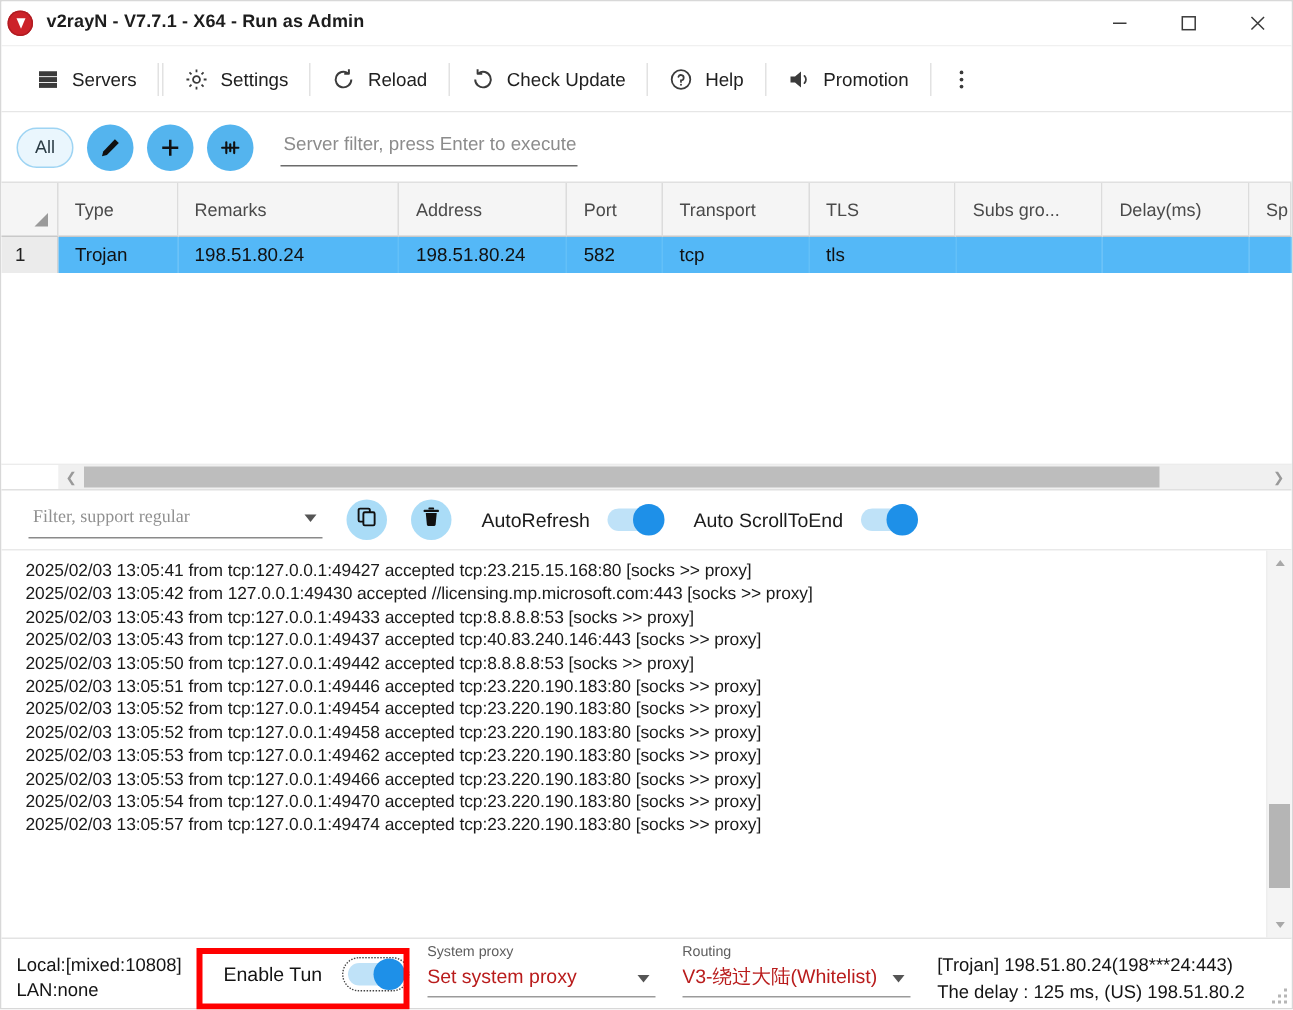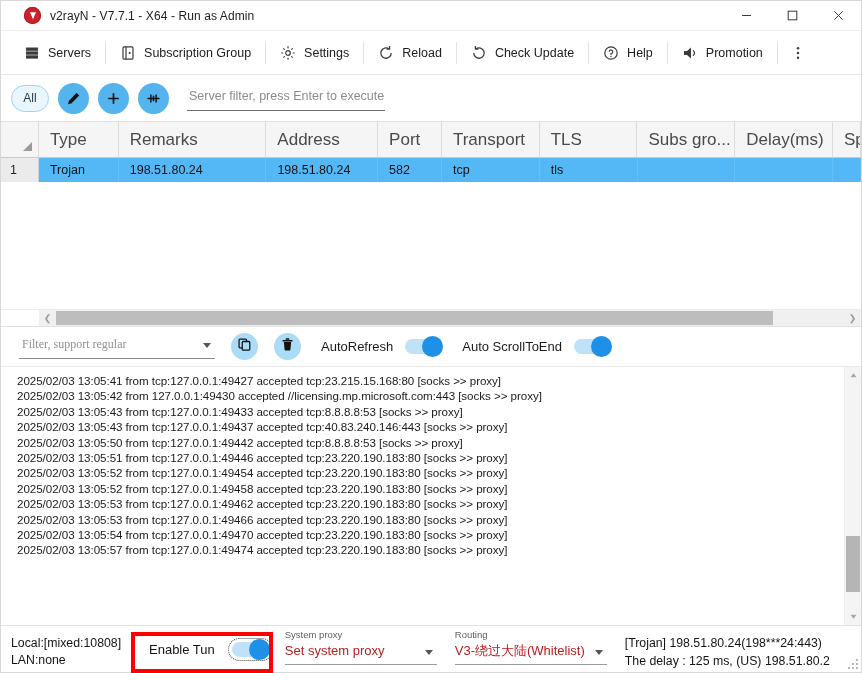--- a/index.html
+++ b/index.html
@@ -19,21 +19,21 @@
     border: 1px solid #d8d8d8;
   }
 
   
   .titlebar {
     height: 30px; min-height: 30px;
     display: flex; align-items: center;
     background: #ffffff;
     border-bottom: 1px solid #f0f0f0;
   }
-  .title-left { display: flex; align-items: center; padding-left: 23px; flex: 1; }
+  .title-left { display: flex; padding-left: 4px; flex: 1; font-weight: bold; }
   .app-icon {
     width: 17px; height: 17px; border-radius: 50%;
     background: #cc2229; position: relative; margin-right: 9px;
     flex: 0 0 auto;
     box-shadow: inset 0 0 0 1px #b01c22;
   }
   .app-icon::after {
     content: ""; position: absolute; left: 50%; top: 50%;
     transform: translate(-50%,-55%);
     width: 0; height: 0;
@@ -106,21 +106,21 @@
   
   .table-area {
     flex: 0 0 auto; height: 205px;
     display: flex; flex-direction: column;
     background: #ffffff;
     border-top: 1px solid #e0e0e0;
   }
   .tbl-head { display: flex; height: 36px; min-height: 36px; background: #f5f5f5; }
   .th {
     display: flex; align-items: center;
-    font-size: 17px; color: #4a4a4a;
+    font-size: 12px; color: #4a4a4a;
     border-right: 1px solid #dcdcdc;
     border-bottom: 1px solid #c9c9c9;
     background: #f5f5f5;
     padding-left: 11px; overflow: hidden; white-space: nowrap;
   }
   .th.corner { position: relative; padding: 0; }
   .th.corner::after {
     content: ""; position: absolute; right: 6px; bottom: 6px;
     width: 0; height: 0;
     border-left: 9px solid transparent;
@@ -317,30 +317,20 @@
         <svg viewBox="0 0 16 16" width="16" height="16">
           <rect x="2" y="2.5" width="12" height="3.3" fill="currentColor"></rect>
           <rect x="2" y="6.4" width="12" height="3.3" fill="currentColor"></rect>
           <rect x="2" y="10.3" width="12" height="3.3" fill="currentColor"></rect>
         </svg>
       </span>
       <span>Servers</span>
     </div>
     <div class="menu-sep"></div>
 
-    <div class="menu-item">
-      <span class="menu-ico">
-        <svg viewBox="0 0 16 16" width="16" height="16" fill="none" stroke="currentColor" stroke-width="1.2">
-          <rect x="3" y="1.8" width="10" height="12.4" rx="1.3"></rect>
-          <path d="M6 1.8 V14.2"></path>
-          <circle cx="9.7" cy="8" r="1.1" fill="currentColor" stroke="none"></circle>
-        </svg>
-      </span>
-      <span>Subscription Group</span>
-    </div>
     <div class="menu-sep"></div>
 
     <div class="menu-item">
       <span class="menu-ico">
         <svg viewBox="0 0 16 16" width="16" height="16" fill="none" stroke="currentColor" stroke-width="1.2">
           <circle cx="8" cy="8" r="2.3"></circle>
           <path d="M8 1.3 v1.9 M8 12.8 v1.9 M1.3 8 h1.9 M12.8 8 h1.9 M3.3 3.3 l1.35 1.35 M11.35 11.35 l1.35 1.35 M12.7 3.3 l-1.35 1.35 M4.65 11.35 l-1.35 1.35"></path>
         </svg>
       </span>
       <span>Settings</span>

